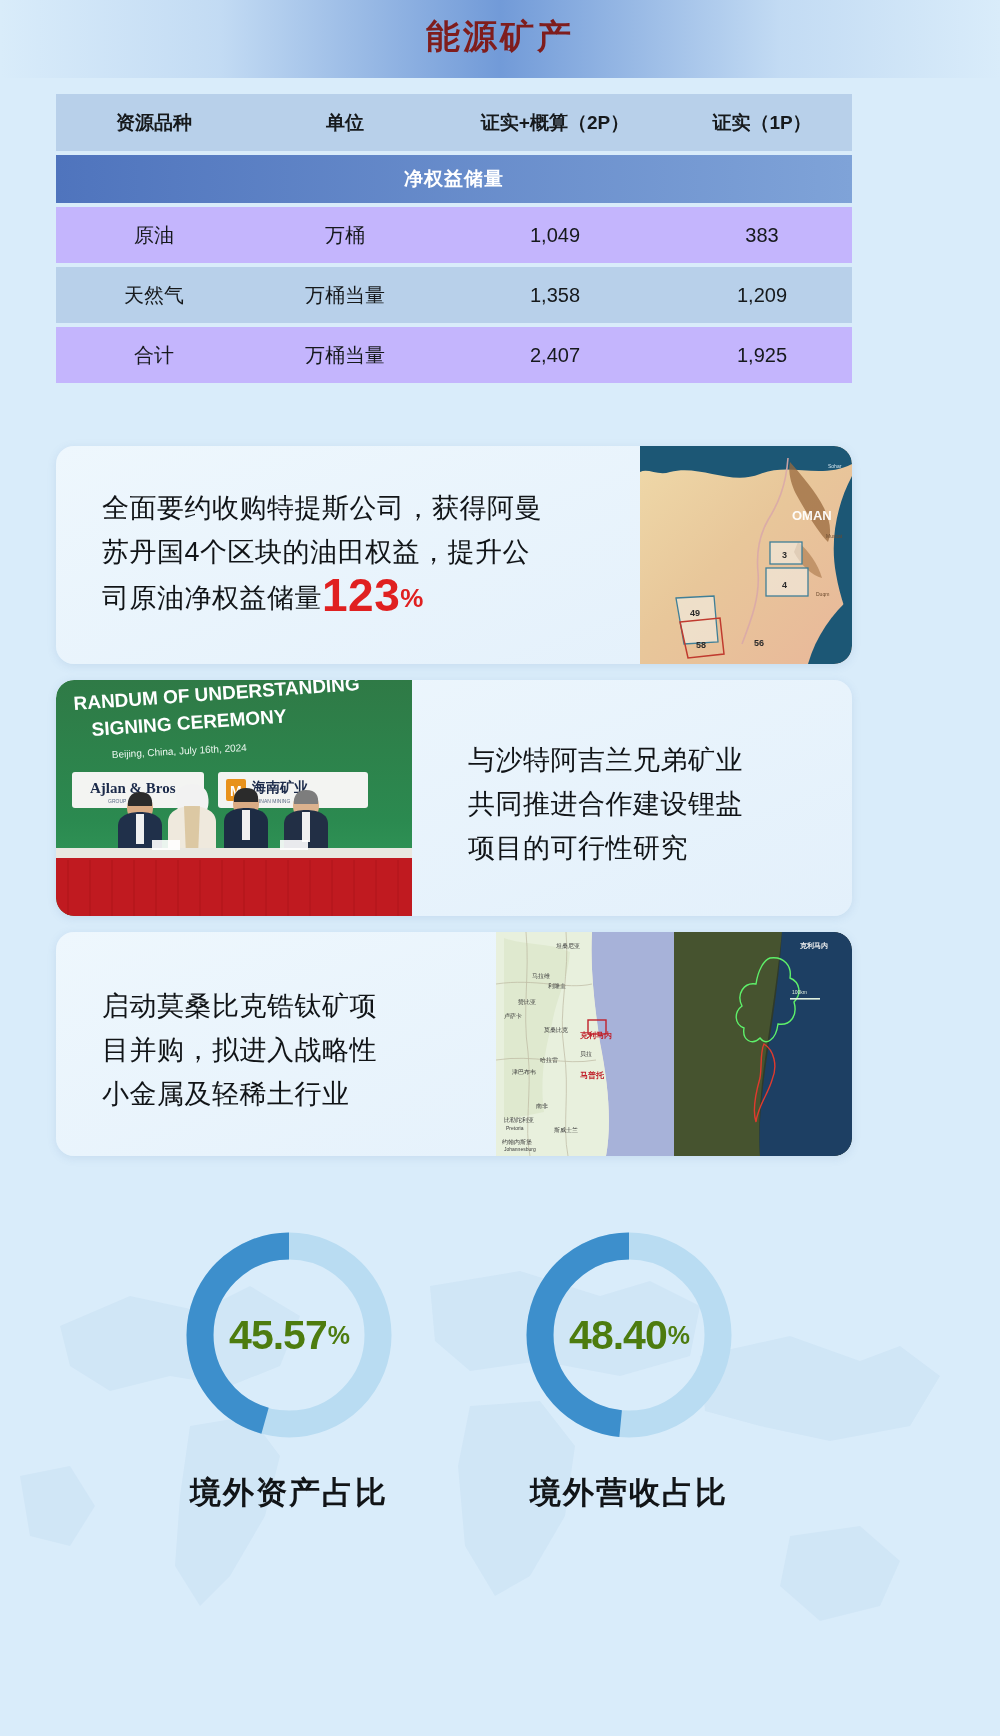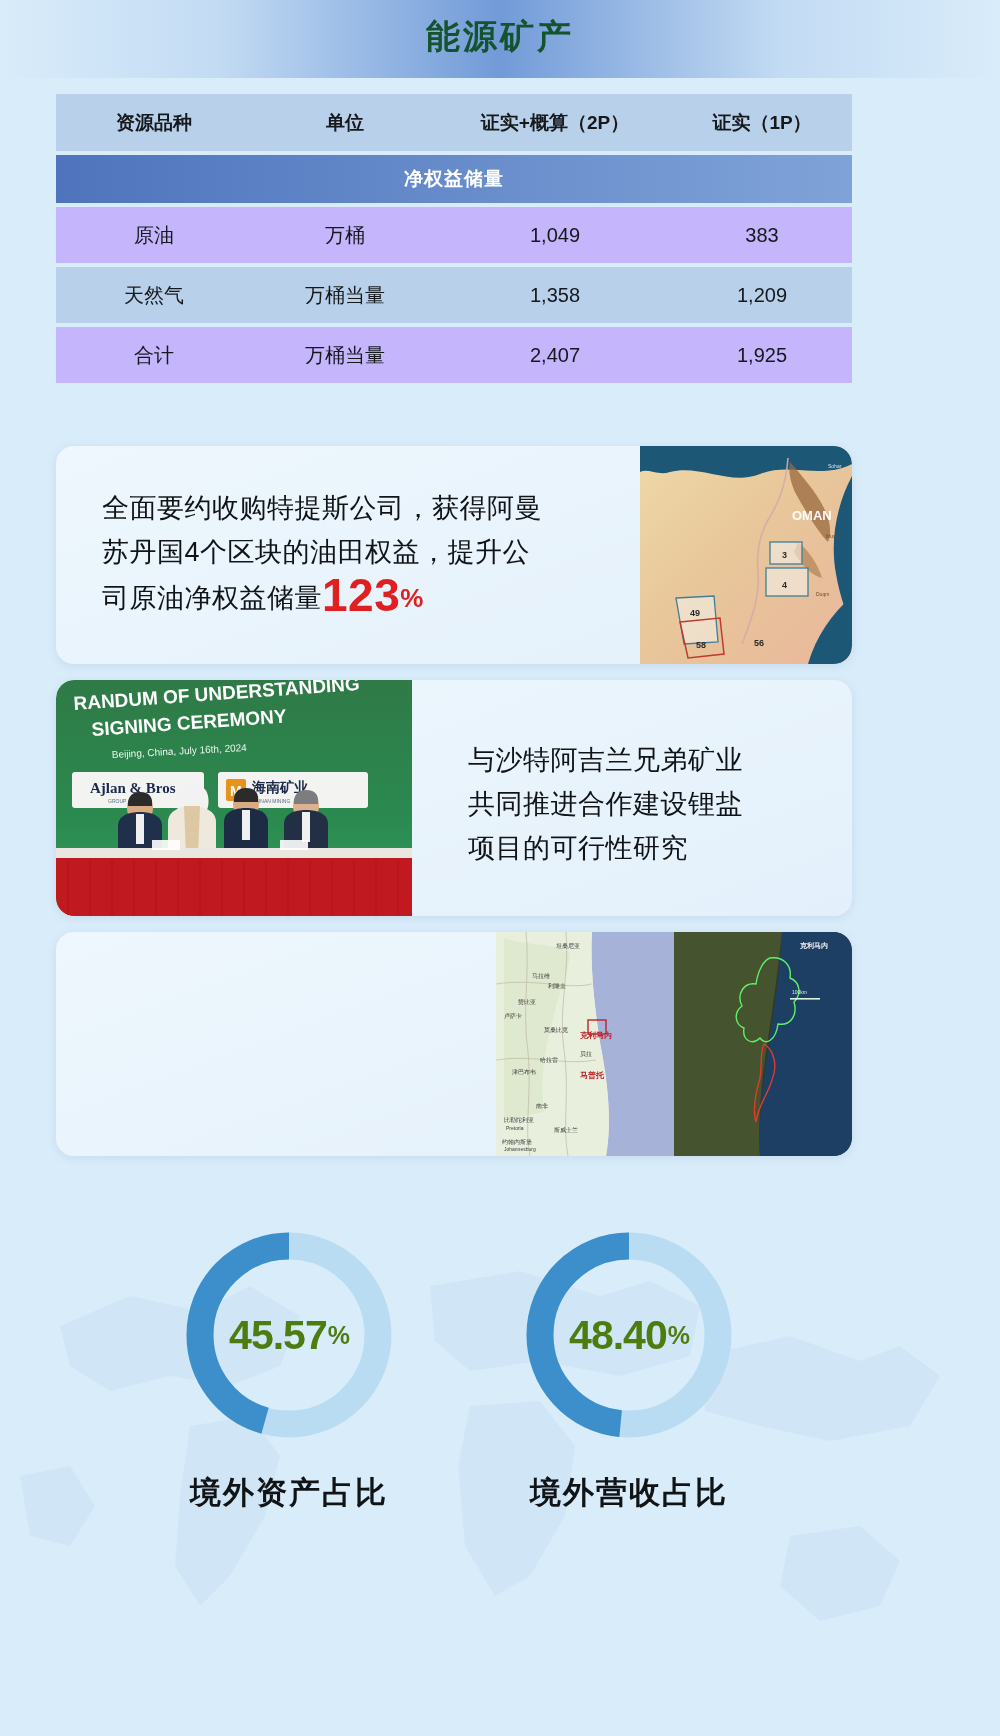--- a/index.html
+++ b/index.html
@@ -23,21 +23,21 @@
     background:linear-gradient(to right,
       rgba(217,236,250,0) 0%,
       rgba(176,205,238,.55) 22%,
       rgba(108,150,214,.95) 50%,
       rgba(176,205,238,.55) 78%,
       rgba(217,236,250,0) 100%);
   }
   #page-title {
     position:absolute; left:0; top:14px; width:1000px;
     text-align:center; font-size:34px; font-weight:bold;
-    color:#14532d; letter-spacing:3px;
+    color:#7f1d1d; letter-spacing:3px;
   }
 
   
   #reserve-table {
     position:absolute; left:56px; top:90px; width:796px;
     border-collapse:separate; border-spacing:0 4px;
   }
   #reserve-table .caption-row td {
     background:linear-gradient(to right,#4f74bd,#7fa3d8);
     color:#fff; font-size:19px; font-weight:bold;
@@ -293,20 +293,25 @@
   </div>
 
   <div class="card-text">
     <div>与沙特阿吉兰兄弟矿业</div>
     <div>共同推进合作建设锂盐</div>
     <div>项目的可行性研究</div>
   </div>
 </div>
 
 <div class="card" id="card-3">
+  <div class="card-text">
+    <div>启动莫桑比克锆钛矿项</div>
+    <div>目并购，拟进入战略性</div>
+    <div>小金属及轻稀土行业</div>
+  </div>
 
   <div class="media" id="moz-maps">
     <div>
       <svg viewBox="0 0 178 224" width="178" height="224" preserveAspectRatio="none">
         <rect width="178" height="224" fill="#f0ead9"></rect>
         <path d="M96,0 H178 V224 H110 C116,190 112,150 104,110 C98,70 94,32 96,0 Z" fill="#9aa8d8" opacity=".85"></path>
         <path d="M0,0 H96 C94,34 98,72 104,112 C112,152 116,190 110,224 H0 Z" fill="#e8f0dd"></path>
         <path d="M8,6 C30,14 52,10 74,20 C72,48 60,66 56,92 C48,120 44,150 48,180 L8,188 Z" fill="#dfe9cf"></path>
         <g stroke="#b9b39c" stroke-width=".8" fill="none" opacity=".8">
           <path d="M30,0 C34,40 26,80 32,120 C36,160 28,196 34,224"></path>

